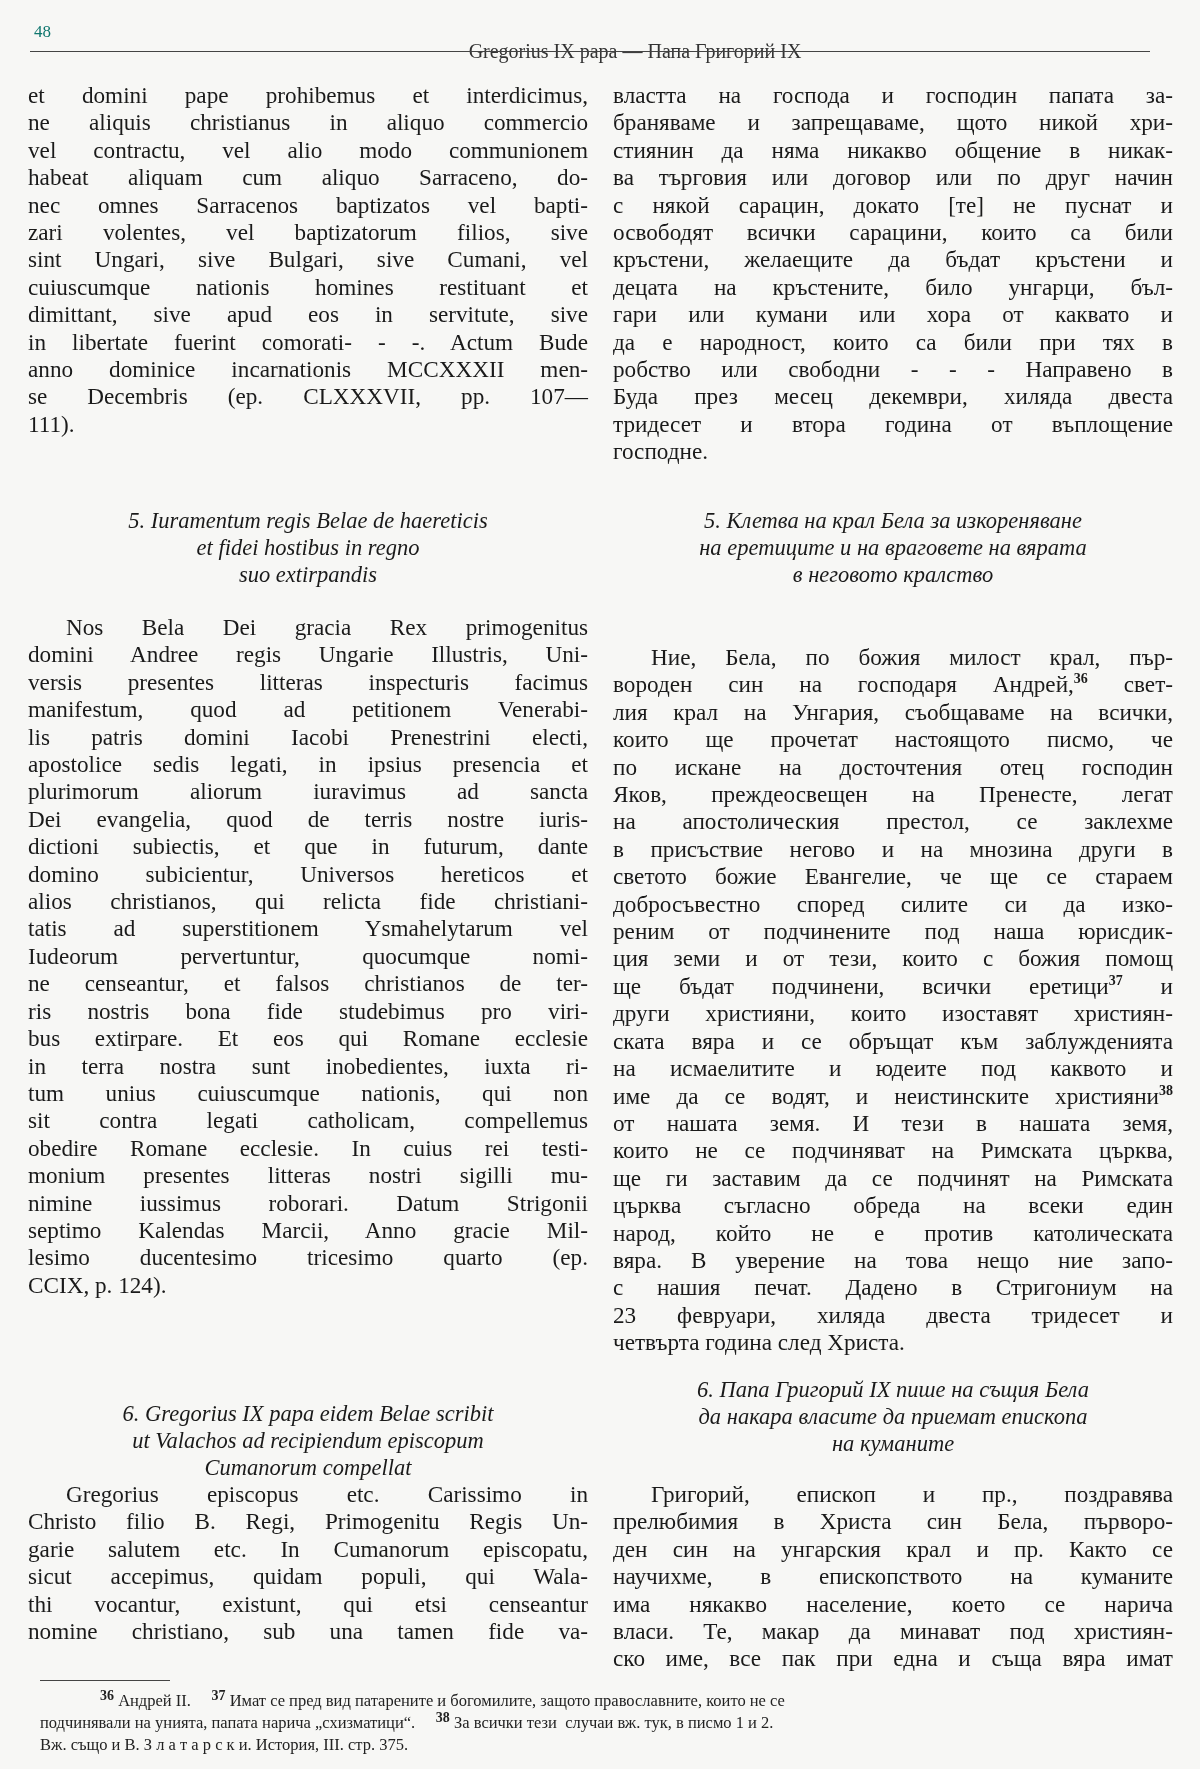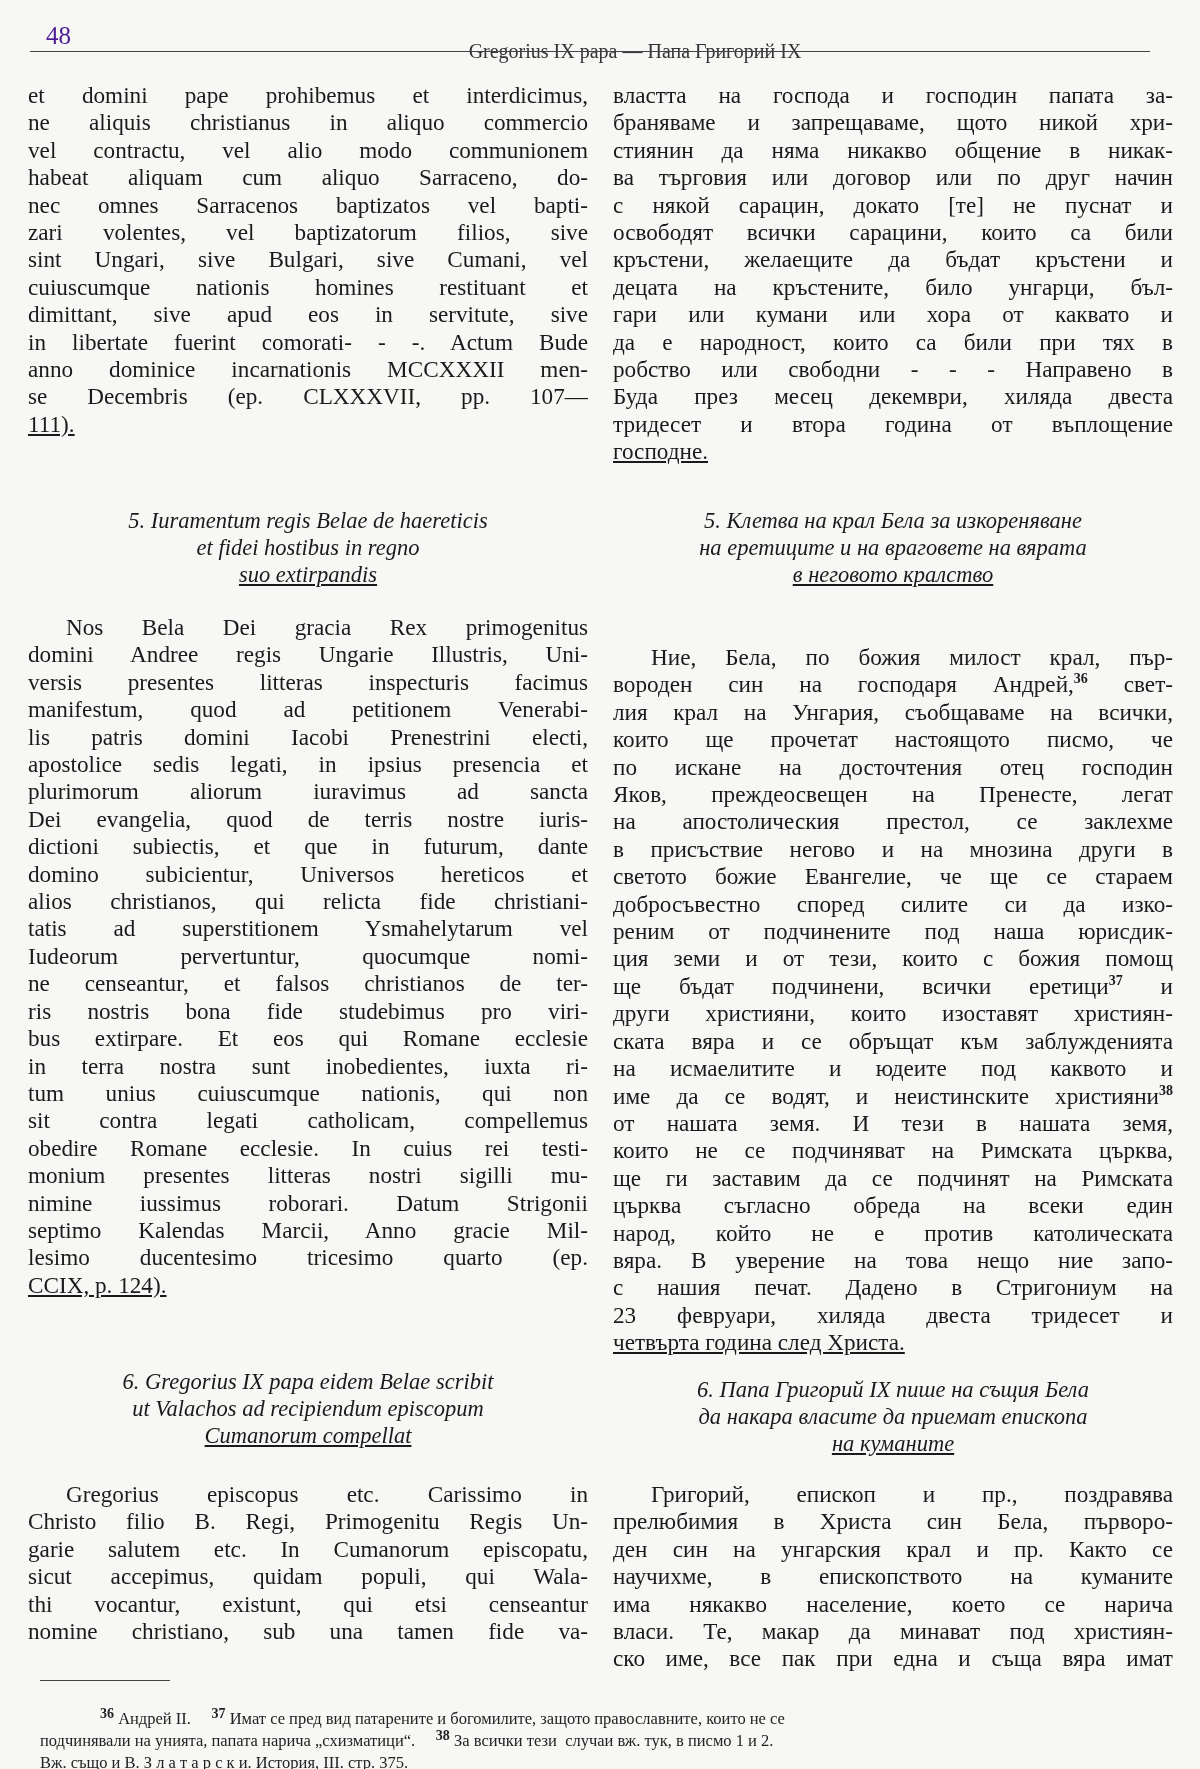--- a/index.html
+++ b/index.html
@@ -8,42 +8,42 @@
     background: #f7f7f5;
     color: #1a1a1a;
     font-family: "Liberation Serif", "DejaVu Serif", serif;
     position: relative;
     overflow: hidden;
   }
   .header {
     position: absolute; left: 30px; right: 50px; top: 18px; height: 34px;
   }
   .page-num {
-    position: absolute; left: 16px; top: 4px;
-    font-size: 25px; color: #4c1d95;
+    position: absolute; left: 4px; top: 4px;
+    font-size: 17px; color: #0f766e;
   }
   .running-head {
     position: absolute; left: 0; right: 0; top: 22px;
     text-align: center; font-size: 20px; color: #333;
     padding-left: 90px;
   }
   .header-rule {
     position: absolute; left: 30px; right: 50px; top: 51px;
     height: 0; border-top: 1.5px solid #444;
   }
   .col {
     position: absolute; top: 82px;
     width: 560px;
     font-size: 23.2px; line-height: 27.4px;
     text-align: justify;
   }
   .col.left { left: 28px; }
   .col.right { left: 613px; width: 560px; }
   .line { display: block; white-space: nowrap; text-align-last: justify; text-align: justify; }
-  .line.last { text-align-last: left; text-decoration: underline; }
+  .line.last { text-align-last: left; }
   .block { position: absolute; }
   .heading {
     font-style: italic; text-align: center;
     font-size: 22.5px; line-height: 27px;
   }
   .heading .line { text-align-last: center; }
   .indent { text-indent: 38px; }
   .footnote-rule {
     position: absolute; left: 40px; top: 1680px; width: 130px;
     border-top: 1.5px solid #444;
@@ -104,21 +104,21 @@
     <span class="line"><span>in terra nostra sunt inobedientes, iuxta ri-</span></span>
     <span class="line"><span>tum unius cuiuscumque nationis, qui non</span></span>
     <span class="line"><span>sit contra legati catholicam, compellemus</span></span>
     <span class="line"><span>obedire Romane ecclesie. In cuius rei testi-</span></span>
     <span class="line"><span>monium presentes litteras nostri sigilli mu-</span></span>
     <span class="line"><span>nimine iussimus roborari. Datum Strigonii</span></span>
     <span class="line"><span>septimo Kalendas Marcii, Anno gracie Mil-</span></span>
     <span class="line"><span>lesimo ducentesimo tricesimo quarto (ep.</span></span>
     <span class="line last"><span>CCIX, p. 124).</span></span>
   </div>
-<div class="block col left heading" style="top:1368px" id="l-h6">
+<div class="block col left heading" style="top:1400px" id="l-h6">
     <span class="line" style="text-align-last: center;"><span>6. Gregorius IX papa eidem Belae scribit</span></span>
     <span class="line" style="text-align-last: center;"><span>ut Valachos ad recipiendum episcopum</span></span>
     <span class="line last" style="text-align-last: center;"><span>Cumanorum compellat</span></span>
   </div>
 <div class="block col left" style="top:1481px" id="l-b6">
     <span class="line indent"><span>Gregorius episcopus etc. Carissimo in</span></span>
     <span class="line"><span>Christo filio B. Regi, Primogenitu Regis Un-</span></span>
     <span class="line"><span>garie salutem etc. In Cumanorum episcopatu,</span></span>
     <span class="line"><span>sicut accepimus, quidam populi, qui Wala-</span></span>
     <span class="line"><span>thi vocantur, existunt, qui etsi censeantur</span></span>
@@ -184,16 +184,16 @@
     <span class="line"><span>прелюбимия в Христа син Бела, първоро-</span></span>
     <span class="line"><span>ден син на унгарския крал и пр. Както се</span></span>
     <span class="line"><span>научихме, в епископството на куманите</span></span>
     <span class="line"><span>има някакво население, което се нарича</span></span>
     <span class="line"><span>власи. Те, макар да минават под християн-</span></span>
     <span class="line"><span>ско име, все пак при една и съща вяра имат</span></span>
   </div>
 
 <div class="footnote-rule"></div>
 <div class="footnotes" id="fn">
-    <span class="fn-line" style="padding-left: 60px; margin-top: 18px;"><sup>36</sup><span style="white-space: pre;"> Андрей II.     </span><sup>37</sup><span style="white-space: pre;"> Имат се пред вид патарените и богомилите, защото православните, които не се</span></span>
+    <span class="fn-line" style="padding-left: 60px;"><sup>36</sup><span style="white-space: pre;"> Андрей II.     </span><sup>37</sup><span style="white-space: pre;"> Имат се пред вид патарените и богомилите, защото православните, които не се</span></span>
     <span class="fn-line"><span style="white-space: pre;">подчинявали на унията, папата нарича „схизматици“.     </span><sup>38</sup><span style="white-space: pre;"> За всички тези  случаи вж. тук, в писмо 1 и 2.</span></span>
     <span class="fn-line"><span style="white-space: pre;">Вж. също и В. З л а т а р с к и. История, III. стр. 375.</span></span>
   </div>
 
 </body></html>

